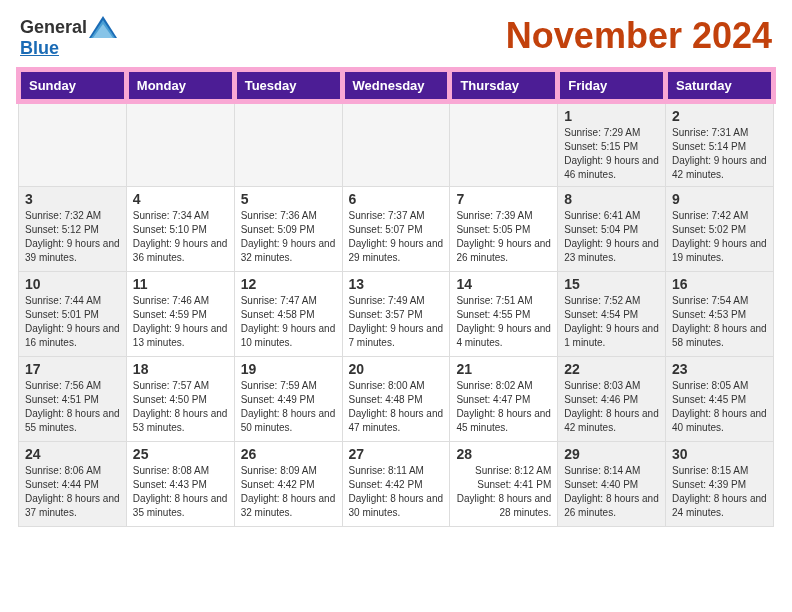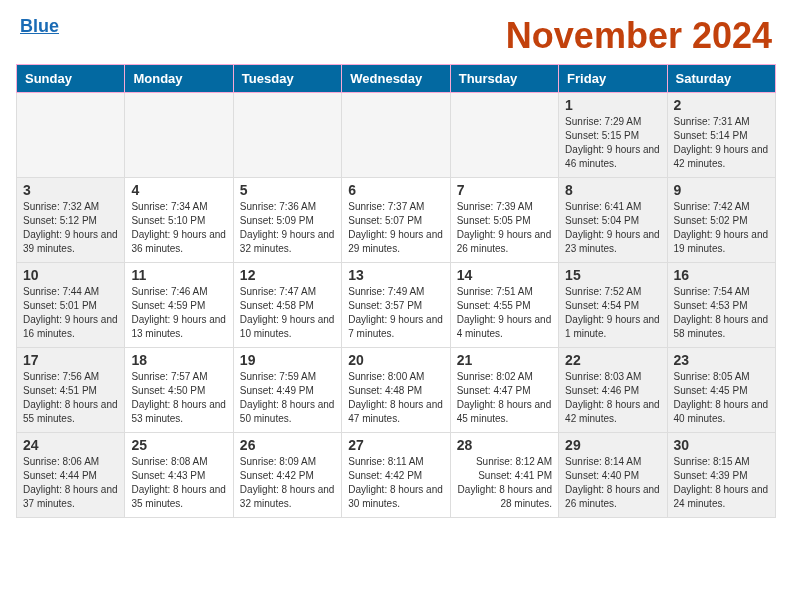--- a/index.html
+++ b/index.html
@@ -11,27 +11,27 @@
     .logo-general { font-size: 18px; font-weight: bold; color: #333; }
     .logo-blue { font-size: 18px; font-weight: bold; color: #1a6bb5; text-decoration: underline; }
     .logo-icon { width: 28px; height: 22px; margin-left: 2px; }
     .title-section { text-align: right; }
     .month-title { font-size: 36px; font-weight: bold; color: #c2410c; line-height: 1.1; }
     .location { font-size: 16px; color: #555; }
     
     table { width: calc(100% - 32px); margin: 0 16px; border-collapse: collapse; }
     
     .cal-header th {
-      background-color: #0369a1;
+      background-color: #4c1d95;
       color: white;
       font-size: 13px;
       font-weight: bold;
       padding: 6px 8px;
       text-align: left;
-      border: 1px solid #f9a8d4;
+      border: 5px solid #f9a8d4;
     }
     
     td {
       vertical-align: top;
       padding: 4px 6px;
       border: 1px solid #ddd;
       width: 14.28%;
       font-size: 10.5px;
       color: #333;
       background: #fff;
@@ -48,20 +48,28 @@
       margin-bottom: 2px;
     }
     
     .day-info { font-size: 10px; line-height: 1.4; color: #333; }
   </style>
 </head>
 <body>
 
 <div class="header">
   <div class="logo">
+    <div class="logo-text">
+      <span class="logo-general">General</span>
+      <svg class="logo-icon" viewBox="0 0 28 22">
+        <polygon points="14,0 28,22 0,22" fill="#1a6bb5"></polygon>
+        <polygon points="14,4 26,22 2,22" fill="#4a9fd4"></polygon>
+        <polygon points="14,8 24,22 4,22" fill="#87c4e8"></polygon>
+      </svg>
+    </div>
     <span class="logo-blue">Blue</span>
   </div>
   <div class="title-section">
     <div class="month-title">November 2024</div>
   </div>
 </div>
 
 <table>
   <thead>
     <tr class="cal-header">

